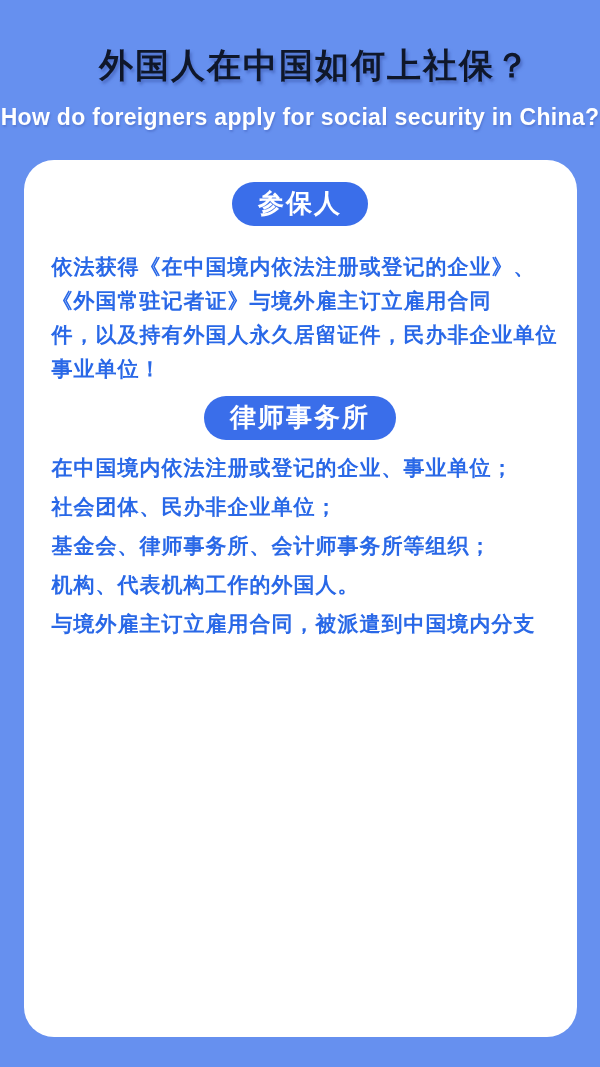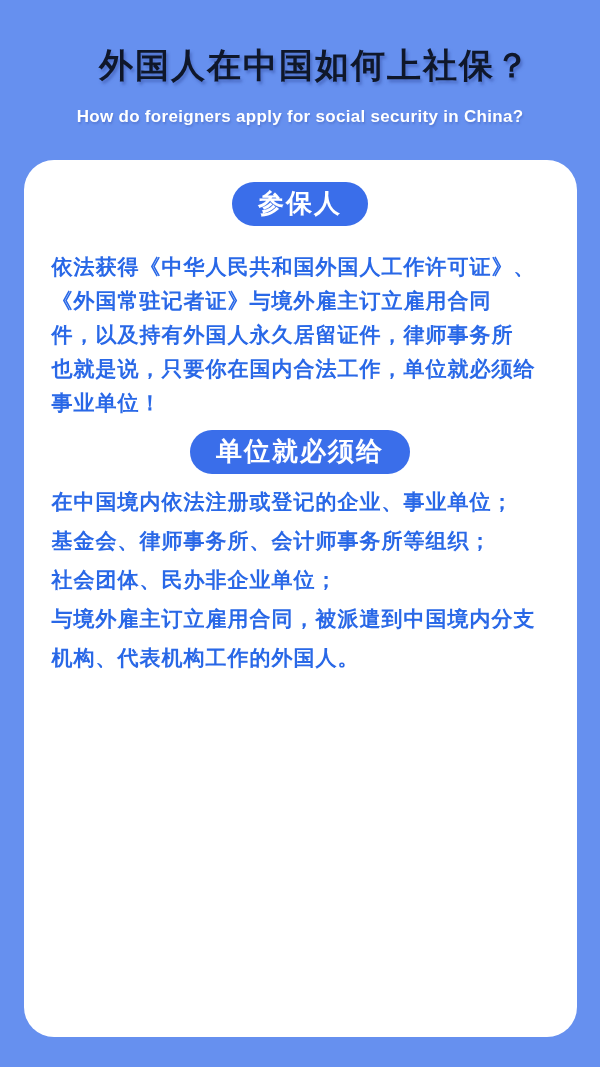--- a/index.html
+++ b/index.html
@@ -22,21 +22,21 @@
     font-weight: 800;
     letter-spacing: 2px;
     line-height: 1.05;
     text-shadow: 2px 3px 3px rgba(56, 84, 170, 0.55);
     white-space: nowrap;
     margin-left: 30px;
   }
   .subtitle {
     margin-top: 20px;
     color: #FFFFFF;
-    font-size: 17px;
+    font-size: 23px;
     font-weight: 700;
     letter-spacing: 0.3px;
     line-height: 26px;
     text-shadow: 1px 2px 2px rgba(56, 84, 170, 0.35);
     white-space: nowrap;
   }
   .card {
     background: #FFFFFF;
     width: 553px;
     height: 877px;
@@ -82,30 +82,29 @@
 <div class="header">
   <div class="title">外国人在中国如何上社保？</div>
   <div class="subtitle">How do foreigners apply for social security in China?</div>
 </div>
 
 <div class="card">
 
   <div class="pill pill-1">参保人</div>
 
   <div class="paragraph paragraph-1">
-    <div class="line">依法获得《中华人民共和国外国人工作许可证》、</div>
+    <div class="line">依法获得《在中国境内依法注册或登记的企业》、</div>
     <div class="line">《外国常驻记者证》与境外雇主订立雇用合同</div>
-    <div class="line">件，以及持有外国人永久居留证件，律师事务所</div>
-    <div class="line">也就是说，只要你在国内合法工作，单位就必须给</div>
+    <div class="line">件，以及持有外国人永久居留证件，民办非企业单位</div>
     <div class="line">事业单位！</div>
   </div>
 
-  <div class="pill pill-2">单位就必须给</div>
+  <div class="pill pill-2">律师事务所</div>
 
   <div class="paragraph paragraph-2">
     <div class="line">在中国境内依法注册或登记的企业、事业单位；</div>
+    <div class="line">社会团体、民办非企业单位；</div>
     <div class="line">基金会、律师事务所、会计师事务所等组织；</div>
-    <div class="line">社会团体、民办非企业单位；</div>
+    <div class="line">机构、代表机构工作的外国人。</div>
     <div class="line">与境外雇主订立雇用合同，被派遣到中国境内分支</div>
-    <div class="line">机构、代表机构工作的外国人。</div>
   </div>
 
 </div>
 
 </body></html>

